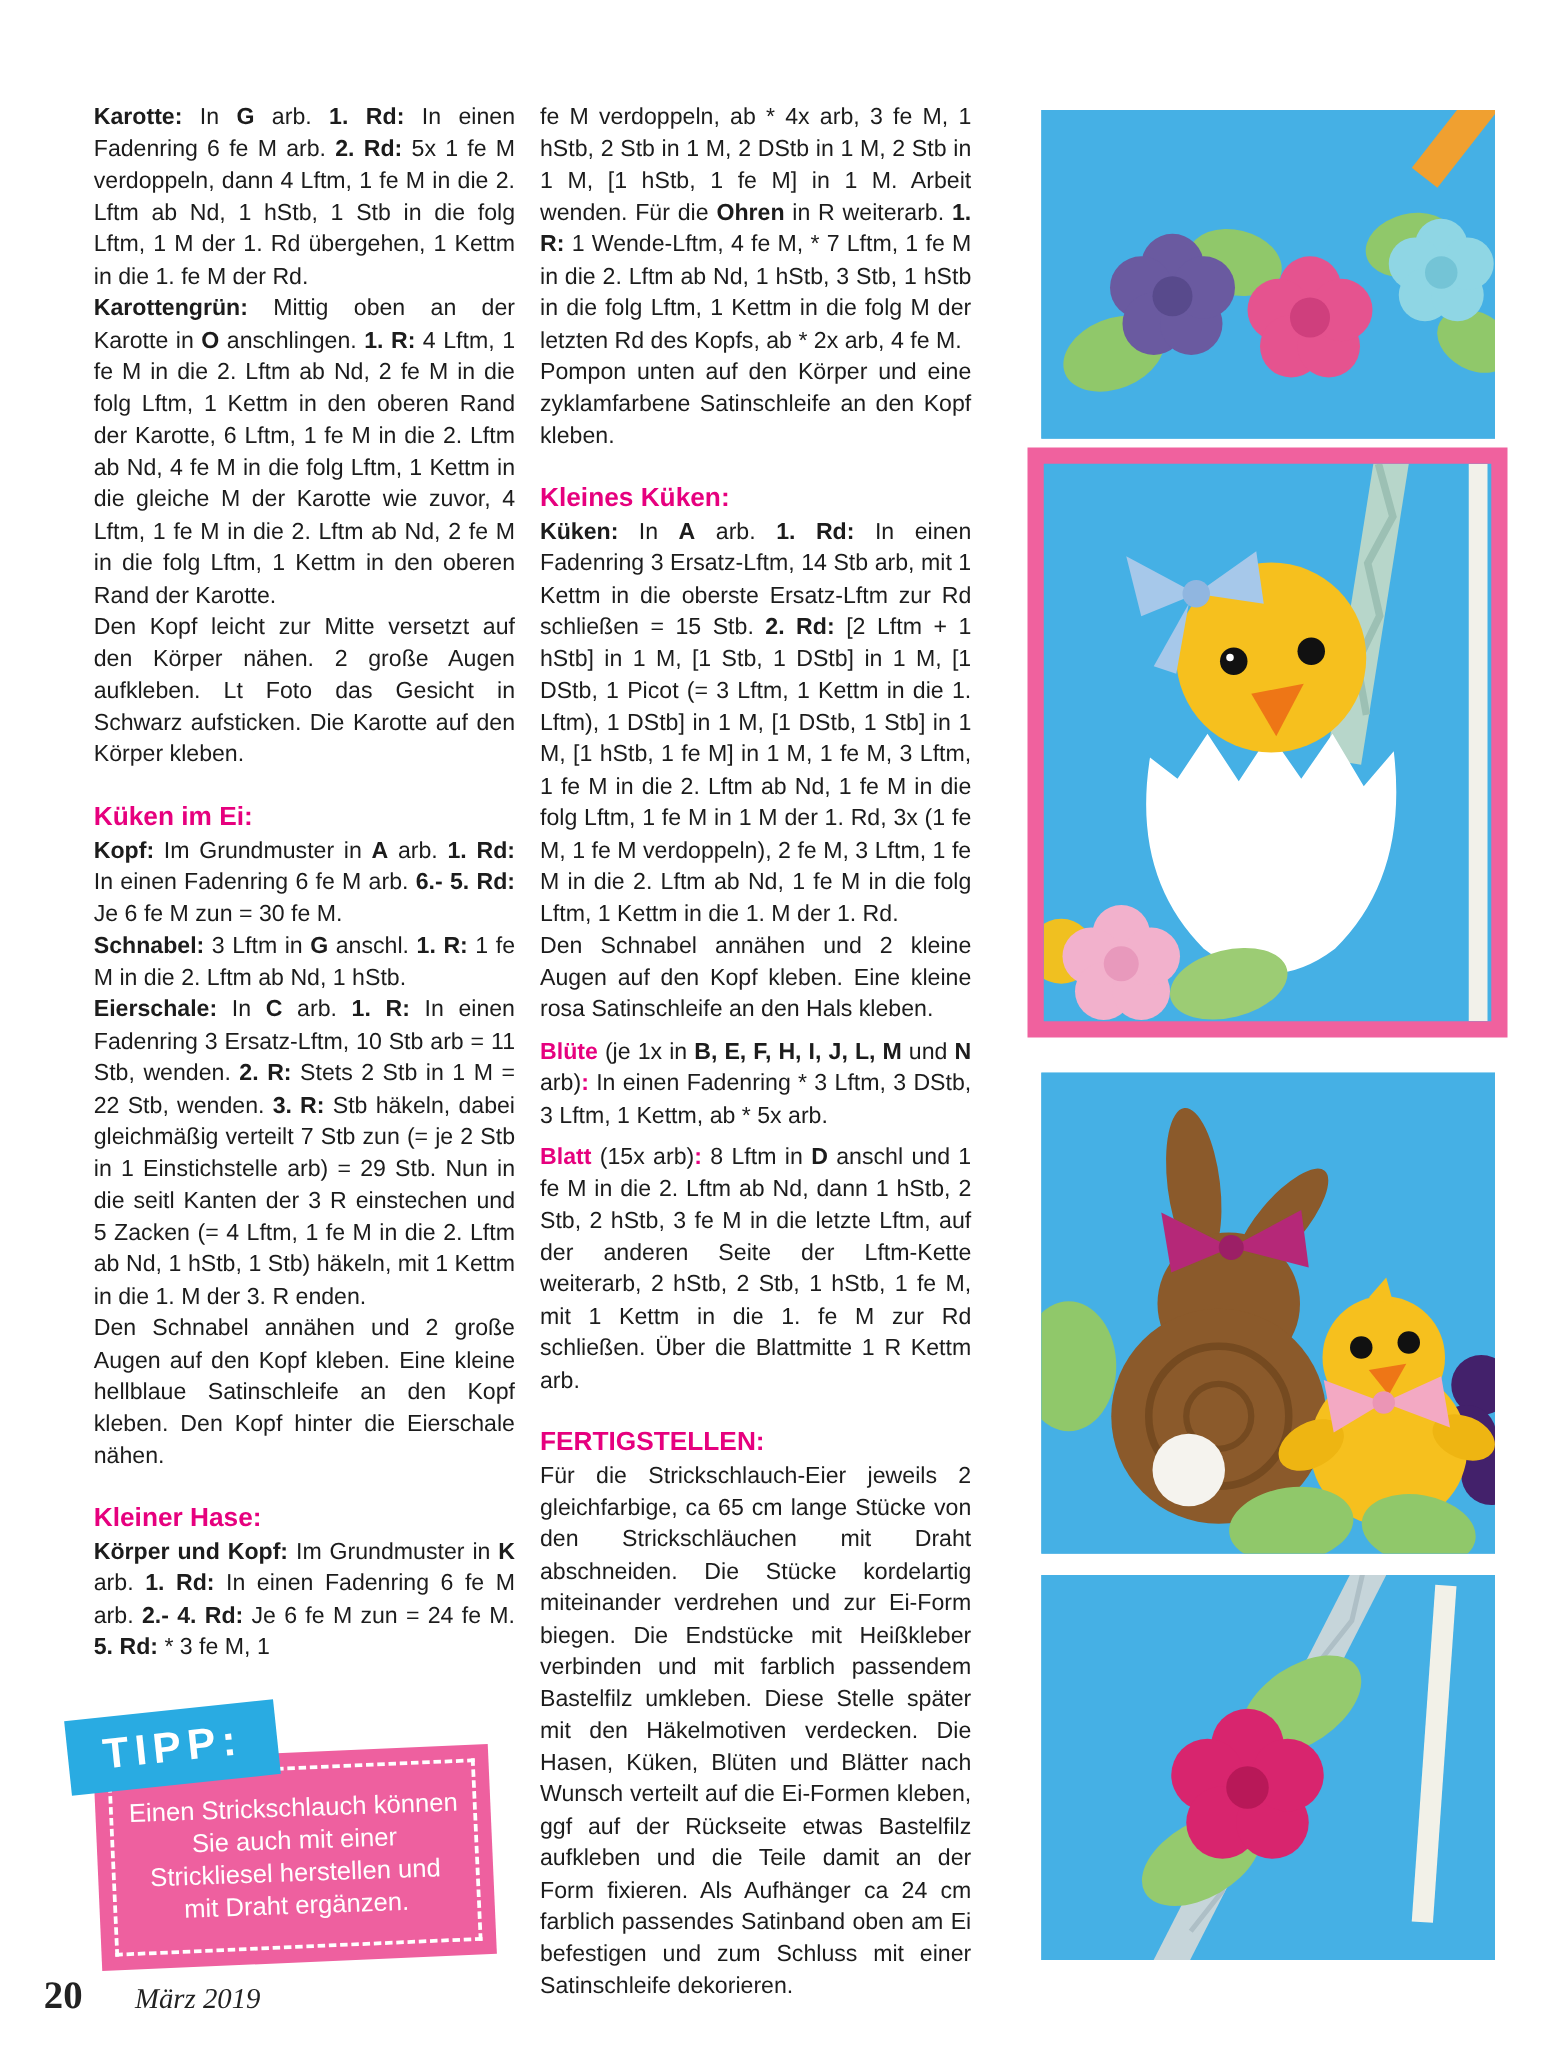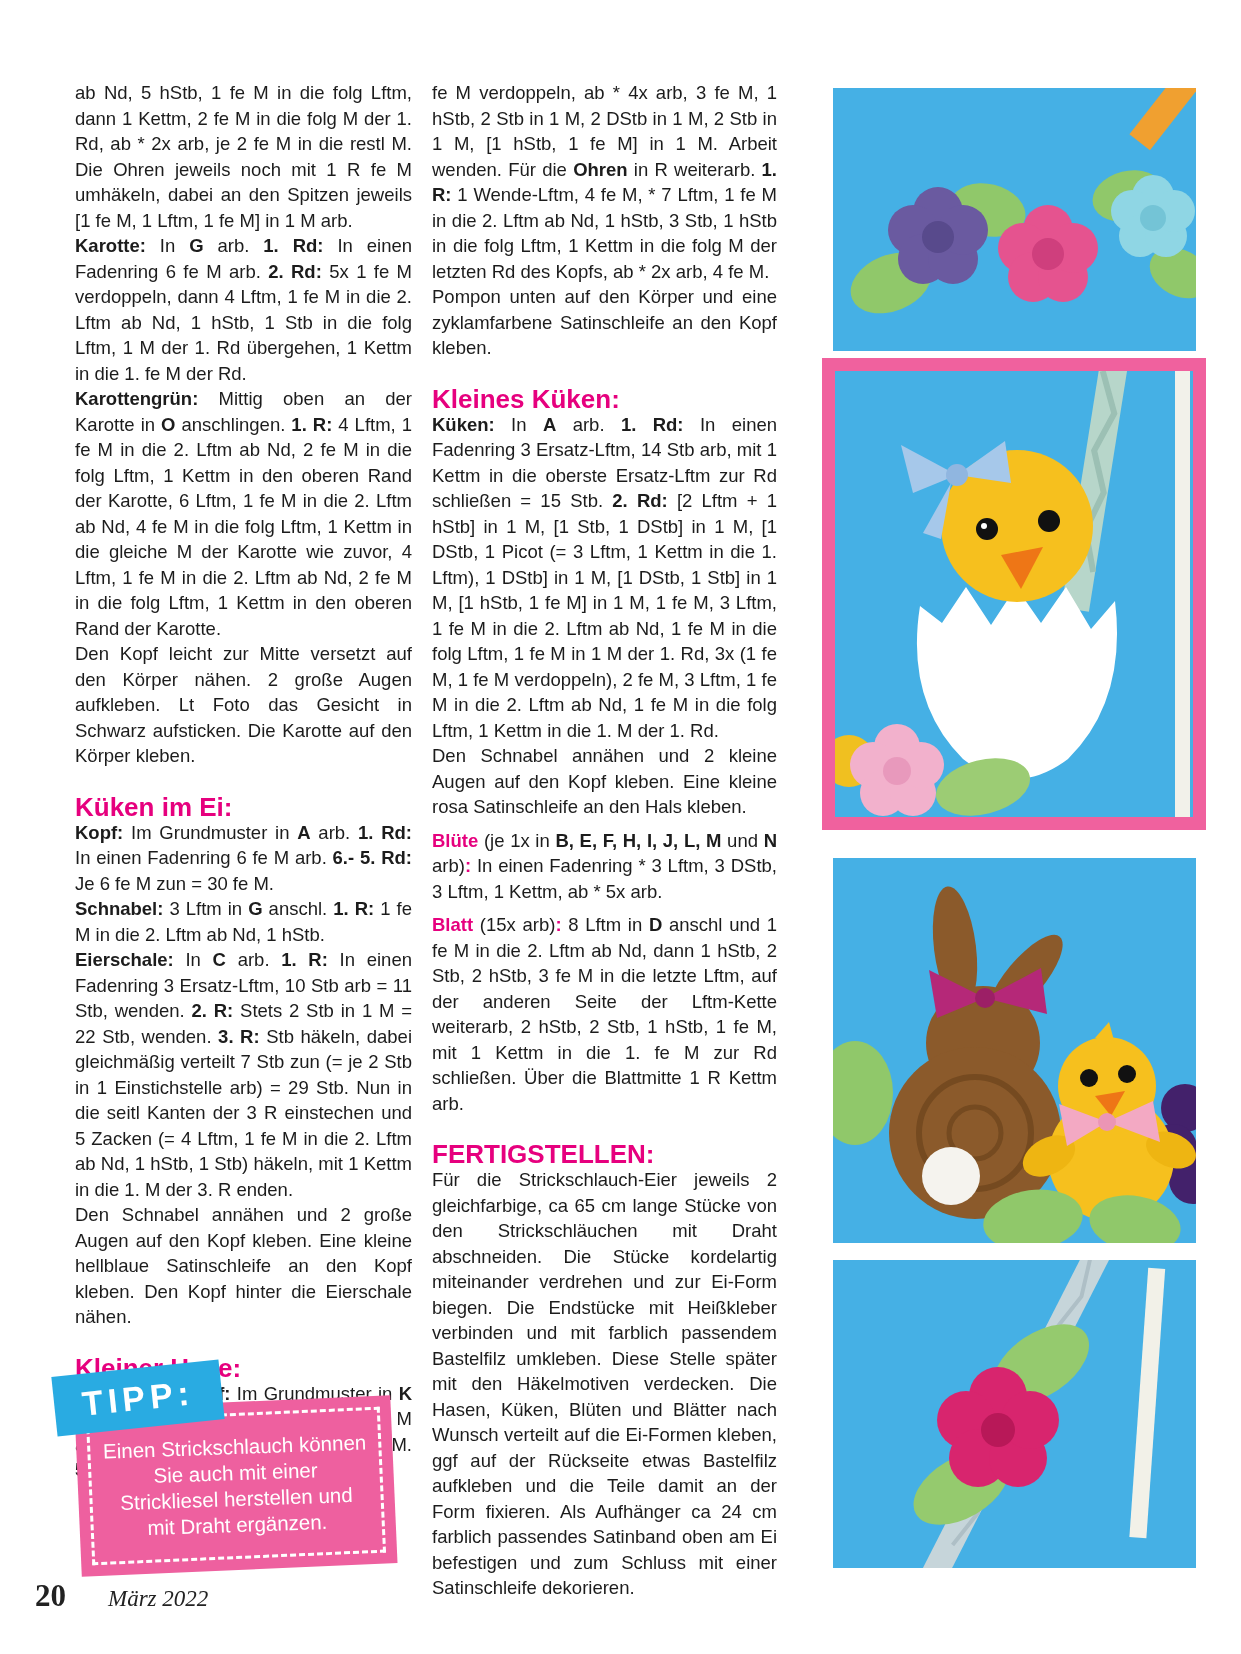--- a/index.html
+++ b/index.html
@@ -3,21 +3,21 @@
 <meta charset="utf-8">
 <style>
   html,body{margin:0;padding:0;background:#777;}
   .page{position:relative;width:1241px;height:1654px;background:#ffffff;margin:0 auto;overflow:hidden;
         font-family:"Liberation Sans",sans-serif;color:#1c1c1c;}
   .col{position:absolute;top:80px;font-size:18.5px;line-height:25.5px;text-align:justify;}
   .col1{left:75px;width:337px;}
   .col2{left:432px;width:345px;}
   .col p{margin:0;}
   .col p.gap{margin-top:8px;}
-  .col h3{margin:25px 0 0 0;font-size:26px;line-height:26px;color:#e6007e;font-weight:bold;}
+  .col h3{margin:25px 0 0 0;font-size:21px;line-height:26px;color:#e6007e;font-weight:bold;}
   .s-b{font-weight:bold;}
   .s-h{color:#e6007e;font-weight:bold;}
   
   .photos figure{margin:0;position:absolute;}
   .photo{overflow:hidden;background:#45b0e5;}
   .photo svg{display:block;}
   .p1{left:833px;top:88px;width:363px;height:263px;}
   .frame2{left:822px;top:358px;width:384px;height:472px;background:#f0619e;box-sizing:border-box;padding:13px;}
   .p2{width:358px;height:446px;}
   .p3{left:833px;top:858px;width:363px;height:385px;}
@@ -37,21 +37,20 @@
           font-family:"Liberation Serif",serif;text-align:center;}
   .pagenum{font-size:31px;font-weight:bold;color:#222;}
   .issue{font-size:23px;font-style:italic;margin-left:42px;color:#222;}
 </style>
 </head>
 <body>
 
 <div class="page">
 
   <div class="col col1">
-      <p><span>ab Nd, 5 hStb, 1 fe M in die folg Lftm, dann 1 Kettm, 2 fe M in die folg M der 1. Rd, ab * 2x arb, je 2 fe M in die restl M. Die Ohren jeweils noch mit 1 R fe M umhäkeln, dabei an den Spitzen jeweils [1 fe M, 1 Lftm, 1 fe M] in 1 M arb.</span></p>
       <p><span class="s-b">Karotte:</span><span> In </span><span class="s-b">G</span><span> arb. </span><span class="s-b">1. Rd:</span><span> In einen Fadenring 6 fe M arb. </span><span class="s-b">2. Rd:</span><span> 5x 1 fe M verdoppeln, dann 4 Lftm, 1 fe M in die 2. Lftm ab Nd, 1 hStb, 1 Stb in die folg Lftm, 1 M der 1. Rd übergehen, 1 Kettm in die 1. fe M der Rd.</span></p>
       <p><span class="s-b">Karottengrün:</span><span> Mittig oben an der Karotte in </span><span class="s-b">O</span><span> anschlingen. </span><span class="s-b">1. R:</span><span> 4 Lftm, 1 fe M in die 2. Lftm ab Nd, 2 fe M in die folg Lftm, 1 Kettm in den oberen Rand der Karotte, 6 Lftm, 1 fe M in die 2. Lftm ab Nd, 4 fe M in die folg Lftm, 1 Kettm in die gleiche M der Karotte wie zuvor, 4 Lftm, 1 fe M in die 2. Lftm ab Nd, 2 fe M in die folg Lftm, 1 Kettm in den oberen Rand der Karotte.</span></p>
       <p><span>Den Kopf leicht zur Mitte versetzt auf den Körper nähen. 2 große Augen aufkleben. Lt Foto das Gesicht in Schwarz aufsticken. Die Karotte auf den Körper kleben.</span></p>
       <h3>Küken im Ei:</h3>
       <p><span class="s-b">Kopf:</span><span> Im Grundmuster in </span><span class="s-b">A</span><span> arb. </span><span class="s-b">1. Rd:</span><span> In einen Fadenring 6 fe M arb. </span><span class="s-b">6.- 5. Rd:</span><span> Je 6 fe M zun = 30 fe M.</span></p>
       <p><span class="s-b">Schnabel:</span><span> 3 Lftm in </span><span class="s-b">G</span><span> anschl. </span><span class="s-b">1. R:</span><span> 1 fe M in die 2. Lftm ab Nd, 1 hStb.</span></p>
       <p><span class="s-b">Eierschale:</span><span> In </span><span class="s-b">C</span><span> arb. </span><span class="s-b">1. R:</span><span> In einen Fadenring 3 Ersatz-Lftm, 10 Stb arb = 11 Stb, wenden. </span><span class="s-b">2. R:</span><span> Stets 2 Stb in 1 M = 22 Stb, wenden. </span><span class="s-b">3. R:</span><span> Stb häkeln, dabei gleichmäßig verteilt 7 Stb zun (= je 2 Stb in 1 Einstichstelle arb) = 29 Stb. Nun in die seitl Kanten der 3 R einstechen und 5 Zacken (= 4 Lftm, 1 fe M in die 2. Lftm ab Nd, 1 hStb, 1 Stb) häkeln, mit 1 Kettm in die 1. M der 3. R enden.</span></p>
       <p><span>Den Schnabel annähen und 2 große Augen auf den Kopf kleben. Eine kleine hellblaue Satinschleife an den Kopf kleben. Den Kopf hinter die Eierschale nähen.</span></p>
       <h3>Kleiner Hase:</h3>
       <p><span class="s-b">Körper und Kopf:</span><span> Im Grundmuster in </span><span class="s-b">K</span><span> arb. </span><span class="s-b">1. Rd:</span><span> In einen Fadenring 6 fe M arb. </span><span class="s-b">2.- 4. Rd:</span><span> Je 6 fe M zun = 24 fe M. </span><span class="s-b">5. Rd:</span><span> * 3 fe M, 1</span></p>
@@ -214,16 +213,16 @@
   <div class="tip">
     <div class="tip-label">TIPP:</div>
     <div class="tip-body">
       <div class="tip-inner"></div>
       <div class="tip-text">Einen Strickschlauch können Sie auch mit einer Strickliesel herstellen und mit Draht ergänzen.</div>
     </div>
   </div>
 
   <div class="footer">
     <span class="pagenum">20</span>
-    <span class="issue">März 2022</span>
+    <span class="issue">März 2019</span>
   </div>
 
 </div>
 
 </body></html>

